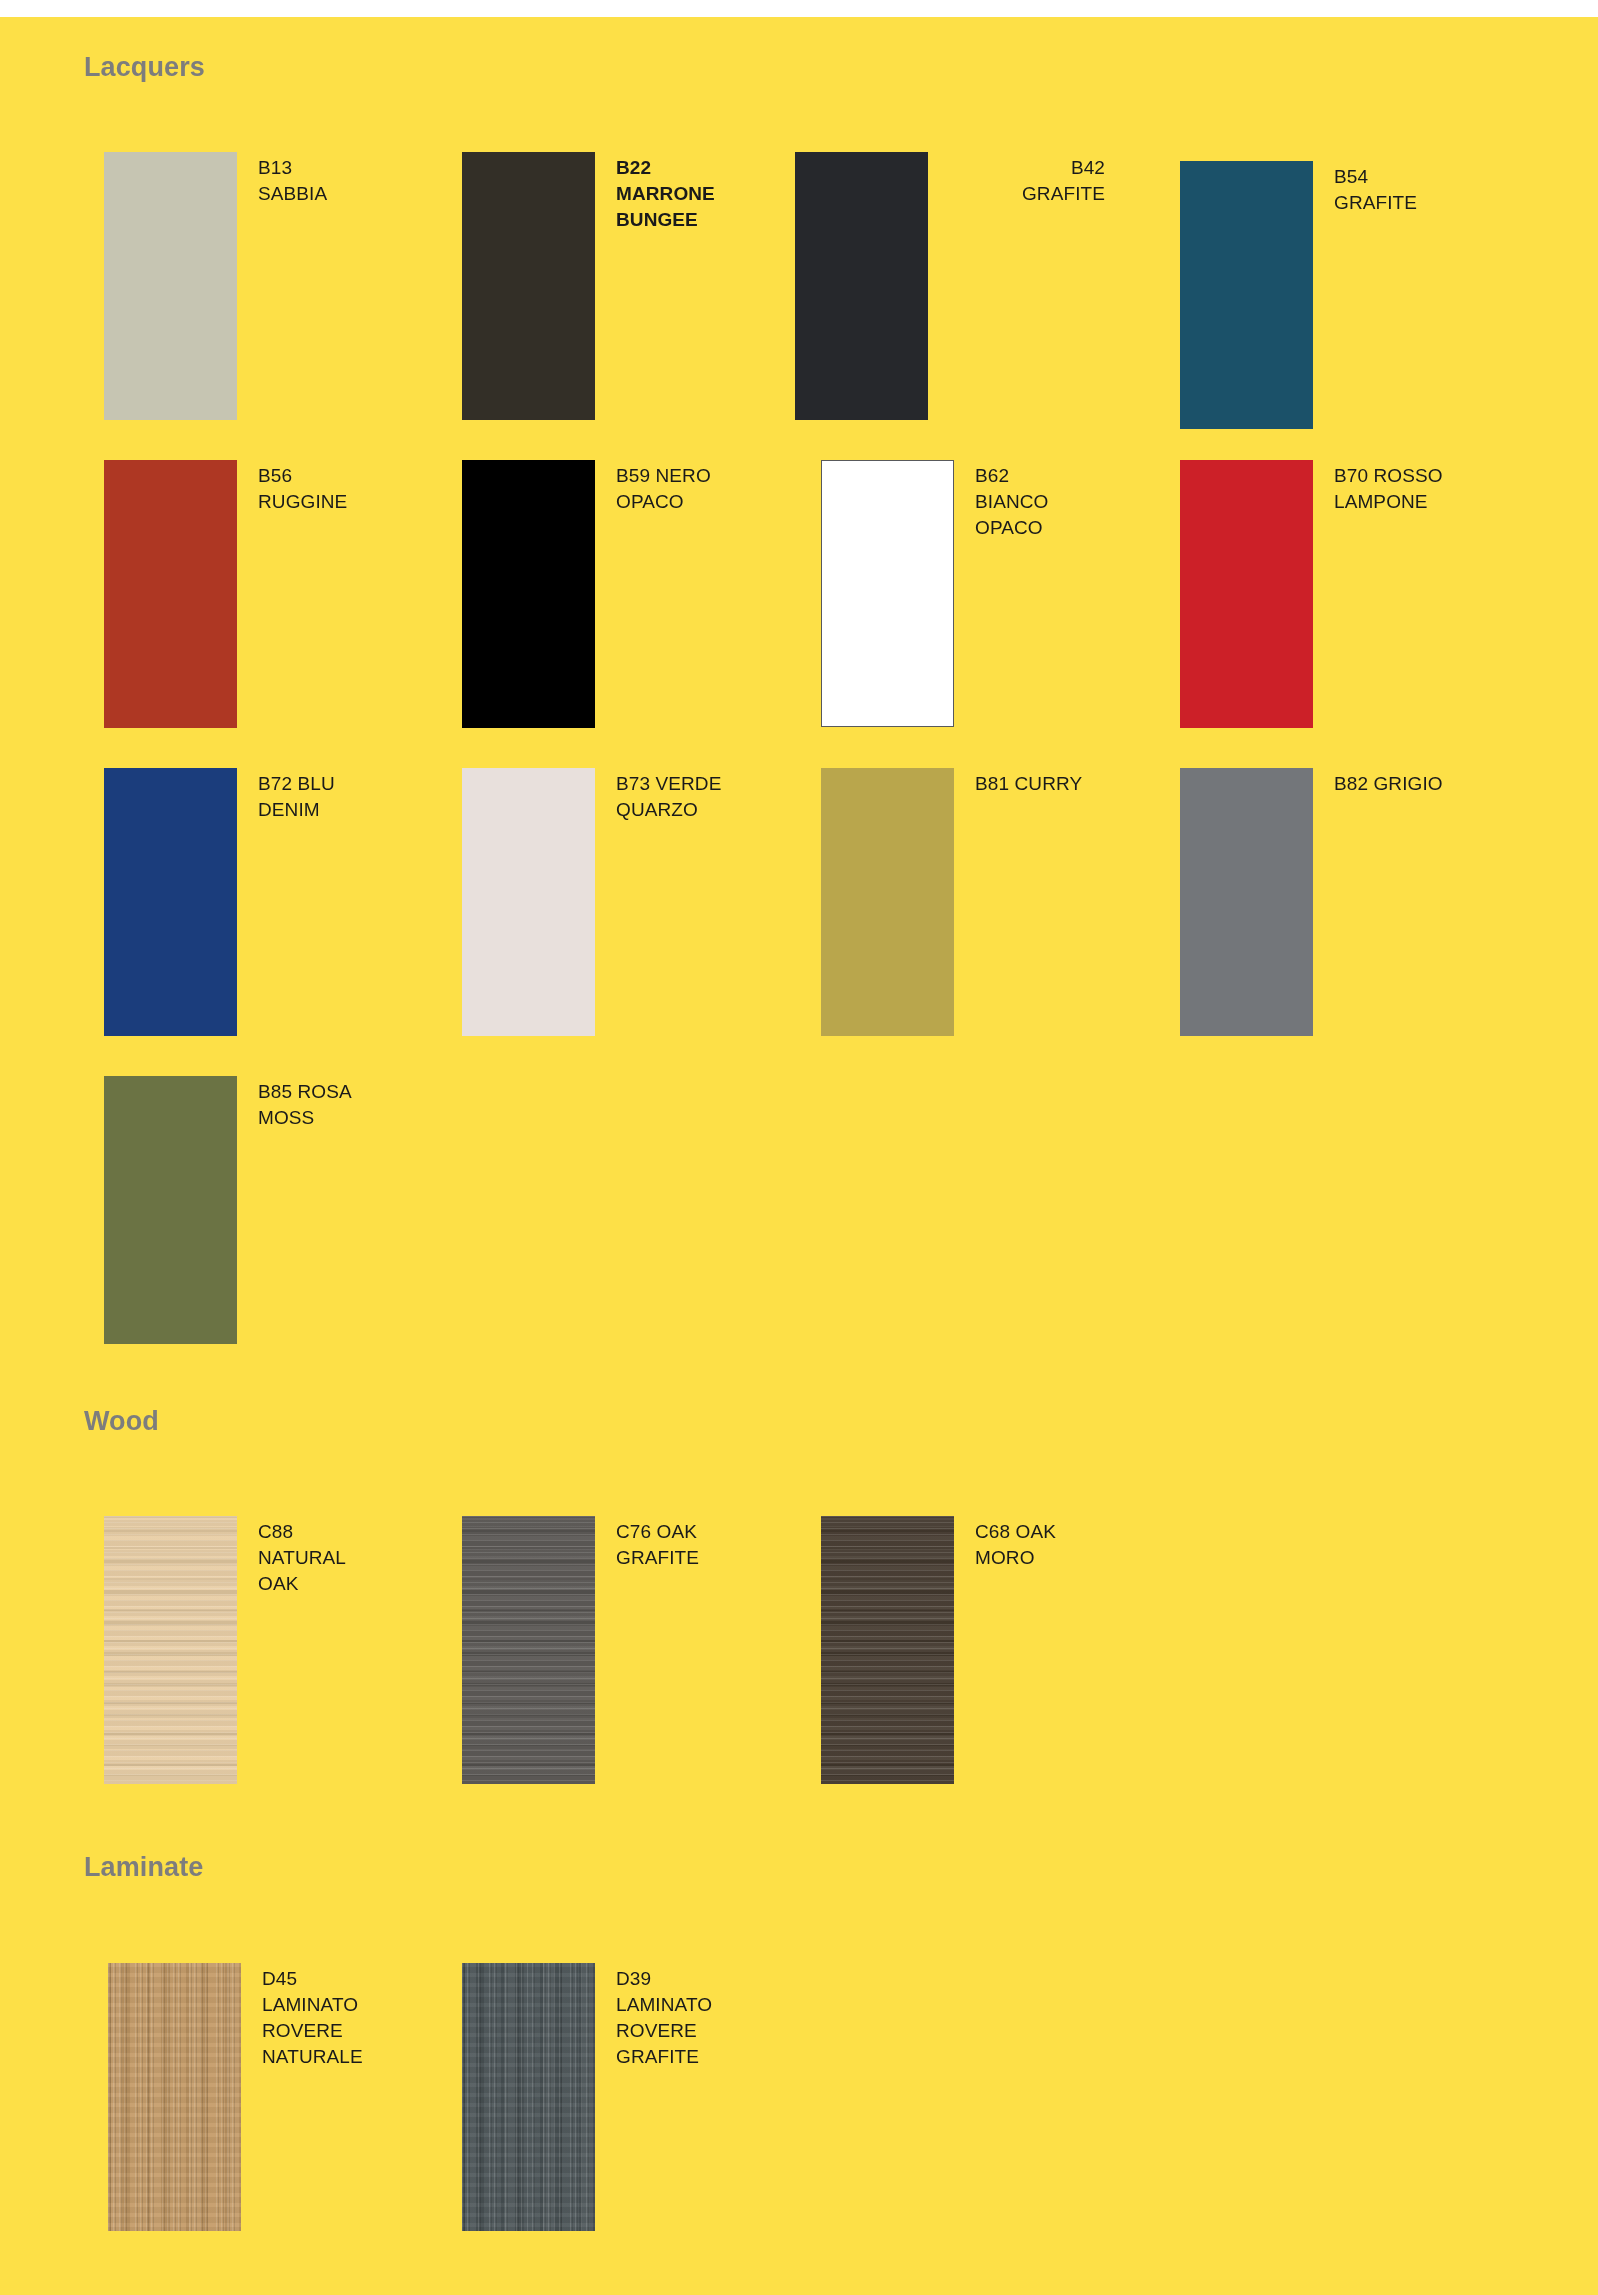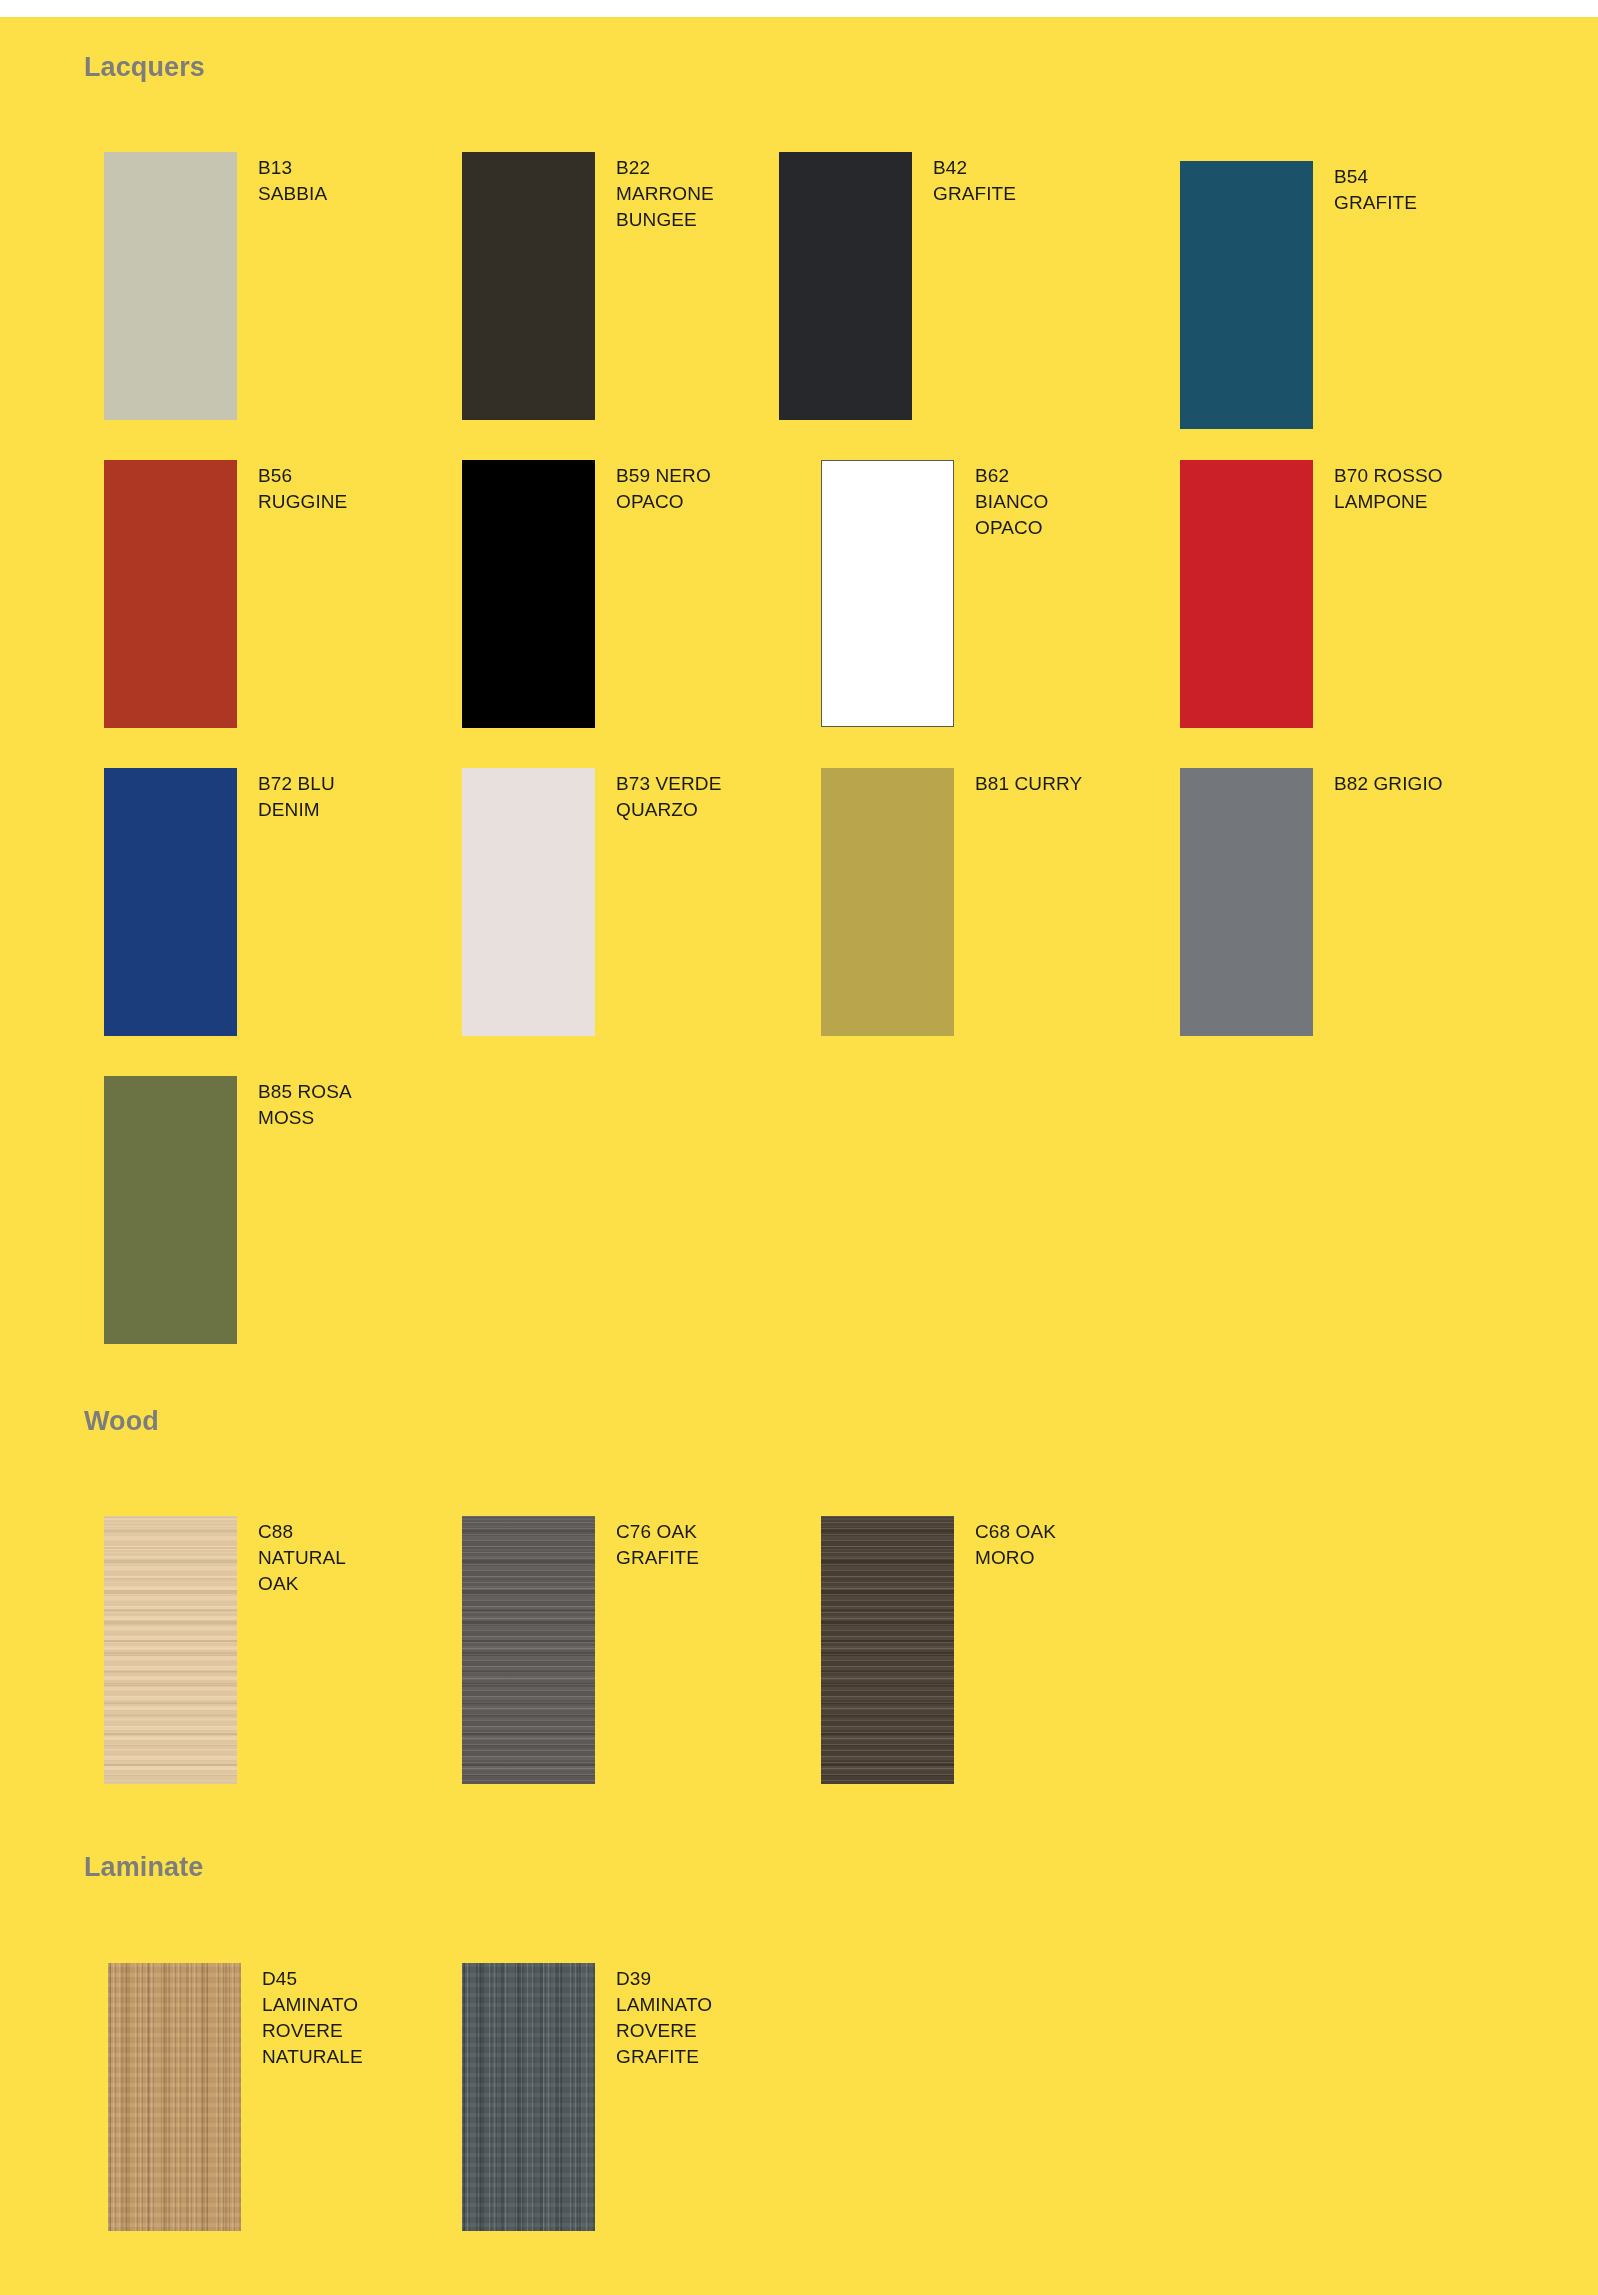--- a/index.html
+++ b/index.html
@@ -155,29 +155,29 @@
 
   <div class="section-heading" style="top:37px">Lacquers</div>
   <div class="section-grid" id="grid-lacquers">
       <div class="swatch-cell" style="left: 104px; top: 135px;">
         <div class="swatch-chip" title="B13 SABBIA" style="background: rgb(198, 197, 178);"></div>
         <div class="swatch-label">
           <span class="code-line">B13</span>
           <span class="code-line">SABBIA</span>
         </div>
       </div>
-      <div class="swatch-cell" style="left: 462px; top: 135px;">
+      <div class="swatch-cell" style="left: 462px; top: 135px; font-weight: bold;">
         <div class="swatch-chip" title="B22 MARRONE BUNGEE" style="background: rgb(51, 47, 39);"></div>
         <div class="swatch-label">
           <span class="code-line">B22</span>
           <span class="code-line">MARRONE</span>
           <span class="code-line">BUNGEE</span>
         </div>
       </div>
-      <div class="swatch-cell" style="left: 779px; top: 135px;">
+      <div class="swatch-cell" style="left: 795px; top: 135px; text-align: right;">
         <div class="swatch-chip" title="B42 GRAFITE" style="background: rgb(38, 40, 44);"></div>
         <div class="swatch-label">
           <span class="code-line">B42</span>
           <span class="code-line">GRAFITE</span>
         </div>
       </div>
       <div class="swatch-cell" style="left: 1180px; top: 144px;">
         <div class="swatch-chip" title="B54 PETROLIO" style="background: rgb(27, 81, 105);"></div>
         <div class="swatch-label">
           <span class="code-line">B54</span>

